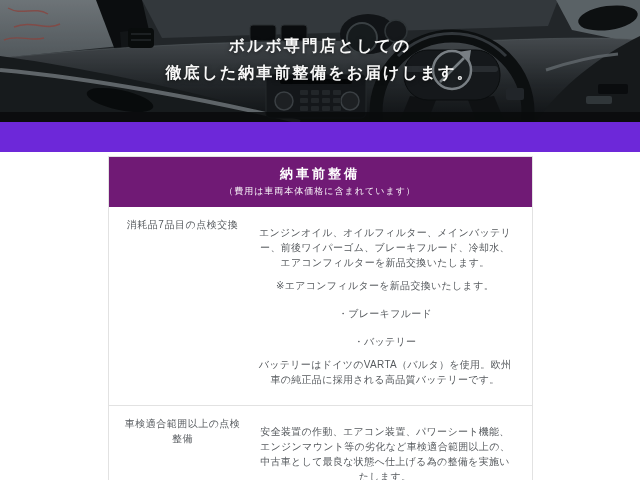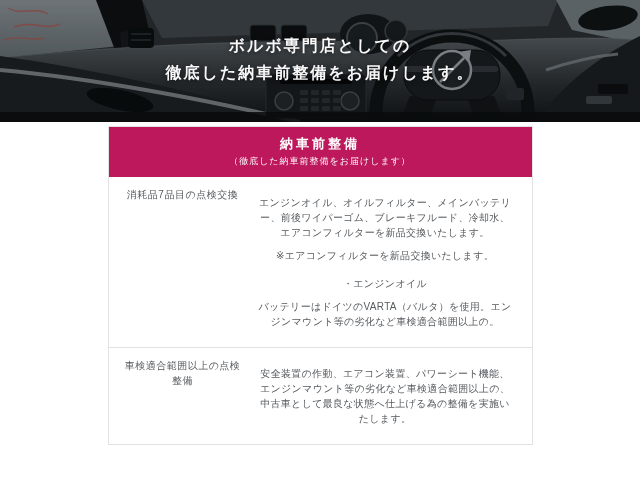--- a/index.html
+++ b/index.html
@@ -3,37 +3,37 @@
 <meta charset="utf-8">
 <style>
   html,body{margin:0;padding:0;}
   body{
     width:640px;height:480px;
     background:#ffffff;
     font-family:"Liberation Sans","DejaVu Sans",sans-serif;
     position:relative;overflow:hidden;
   }
   
-  .hero{position:relative;width:640px;height:122px;background:#6d28d9;}
+  .hero{position:relative;width:640px;height:152px;background:#6d28d9;}
   .hero svg{display:block;width:640px;height:122px;}
   .hero-caption{
     position:absolute;top:32px;left:0;width:100%;
     text-align:center;color:#f8f8f8;
     font-size:16px;font-weight:600;letter-spacing:2px;line-height:27px;
     text-shadow:0 1px 4px rgba(0,0,0,.6);
     pointer-events:none;
   }
   
   .card{
     width:425px;margin:4px auto 0;
     border:1px solid #e2e2e2;background:#fff;
     box-sizing:border-box;
   }
   .card-header{
-    background:#be185d;color:#ffffff;text-align:center;
+    background:#701a75;color:#ffffff;text-align:center;
     padding:8px 10px 9px;
   }
   .card-title{font-size:13px;font-weight:bold;letter-spacing:3px;line-height:17px;}
   .card-subtitle{font-size:9px;letter-spacing:1px;margin-top:3px;opacity:.95;}
   .row{display:flex;padding:10px 12px 10px 14px;text-align:center;}
   .row + .row{border-top:1px solid #e2e2e2;}
   .row-label{
     flex:0 0 128px;width:128px;padding-right:8px;box-sizing:border-box;
     font-size:10px;line-height:15px;color:#565a5e;letter-spacing:.5px;
   }
@@ -133,30 +133,31 @@
   </svg>
   <div class="hero-caption">
     <div>ボルボ専門店としての</div>
     <div>徹底した納車前整備をお届けします。</div>
   </div>
 </div>
 
 <div class="card">
   <div class="card-header">
     <div class="card-title">納車前整備</div>
-    <div class="card-subtitle">（徹底した納車前整備をお届けします）</div>
+    <div class="card-subtitle">（費用は車両本体価格に含まれています）</div>
   </div>
 
   <div class="row">
     <div class="row-label">消耗品7品目の点検交換</div>
     <div class="row-content">
       <p class="para">エンジンオイル、オイルフィルター、メインバッテリー、前後ワイパーゴム、ブレーキフルード、冷却水、エアコンフィルターを新品交換いたします。</p>
       <p class="para">※エアコンフィルターを新品交換いたします。</p>
-      <p class="para sect">・エンジンオイル</p>
-      <p class="para">バッテリーはドイツのVARTA（バルタ）を使用。エンジンマウント等の劣化など車検適合範囲以上の。</p>
+      <p class="para sect">・ブレーキフルード</p>
+      <p class="para sect">・バッテリー</p>
+      <p class="para">バッテリーはドイツのVARTA（バルタ）を使用。欧州車の純正品に採用される高品質バッテリーです。</p>
     </div>
   </div>
 
   <div class="row">
     <div class="row-label">車検適合範囲以上の点検整備</div>
     <div class="row-content">
       <p class="para">安全装置の作動、エアコン装置、パワーシート機能、エンジンマウント等の劣化など車検適合範囲以上の、中古車として最良な状態へ仕上げる為の整備を実施いたします。</p>
     </div>
   </div>
 </div>

